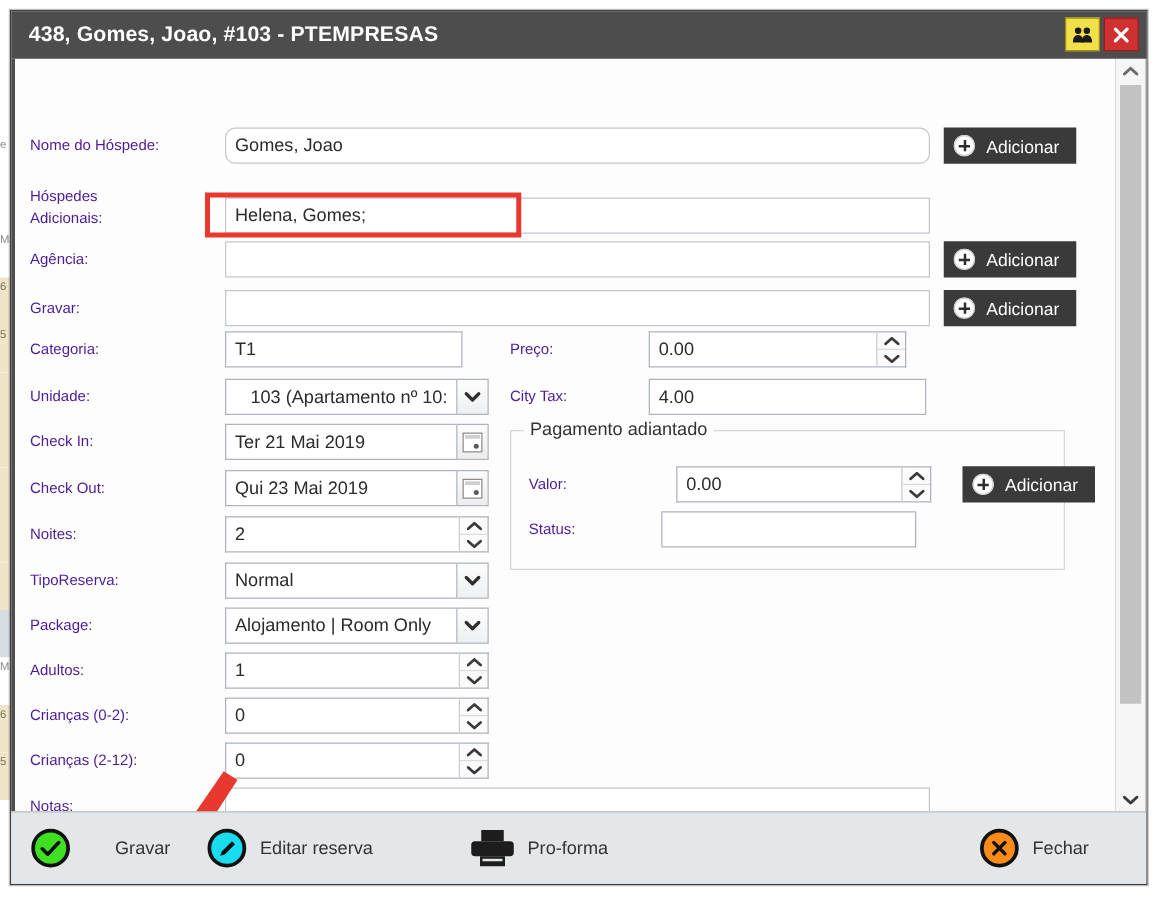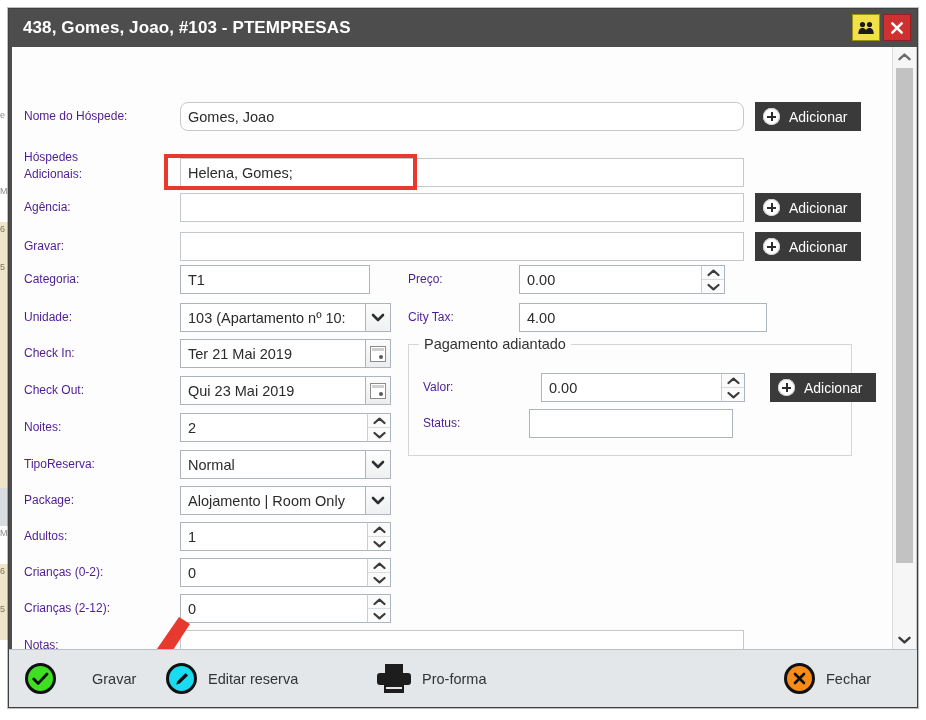--- a/index.html
+++ b/index.html
@@ -427,32 +427,32 @@
                 <path d="M1.5 2 L6.5 6.4 L11.5 2" stroke="#3b3b3b" stroke-width="2.2" fill="none" stroke-linecap="round" stroke-linejoin="round"></path>
               </svg>
             </div>
           </div>
         </div>
       </div>
 
       <div class="row" style="left:12px; top:256px;">
         <div class="lbl" style="width:156px;">Unidade:</div>
         <div class="combo">
-          <div class="txtbox" style="width:185px;">103 (Apartamento nº 10:</div>
+          <div class="txtbox" style="width:185px;text-align:right;">103 (Apartamento nº 10:</div>
           <div class="side-btn">
             <svg width="14" height="9" viewBox="0 0 14 9" aria-hidden="true">
               <path d="M2 2 L7 7 L12 2" stroke="#2f2f2f" stroke-width="2.6" fill="none" stroke-linecap="round" stroke-linejoin="round"></path>
             </svg>
           </div>
         </div>
       </div>
 
       <div class="row" style="left:396px; top:256px;">
         <div class="lbl" style="width:111px;">City Tax:</div>
-        <div class="txtbox" style="width:248px;">4.00</div>
+        <div class="txtbox" style="width:222px;">4.00</div>
       </div>
 
       <div class="row" style="left:12px; top:292px;">
         <div class="lbl" style="width:156px;">Check In:</div>
         <div class="combo">
           <div class="txtbox" style="width:185px;">Ter 21 Mai 2019</div>
           <div class="date-btn">
             <span class="cal-glyph"></span>
           </div>
         </div>

